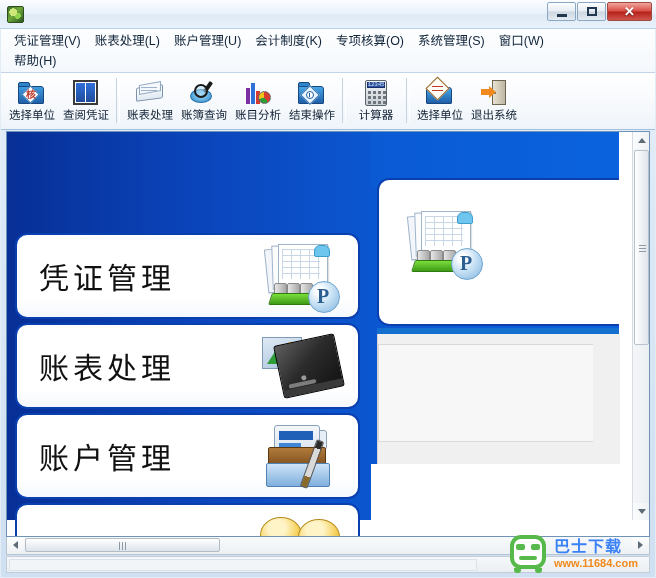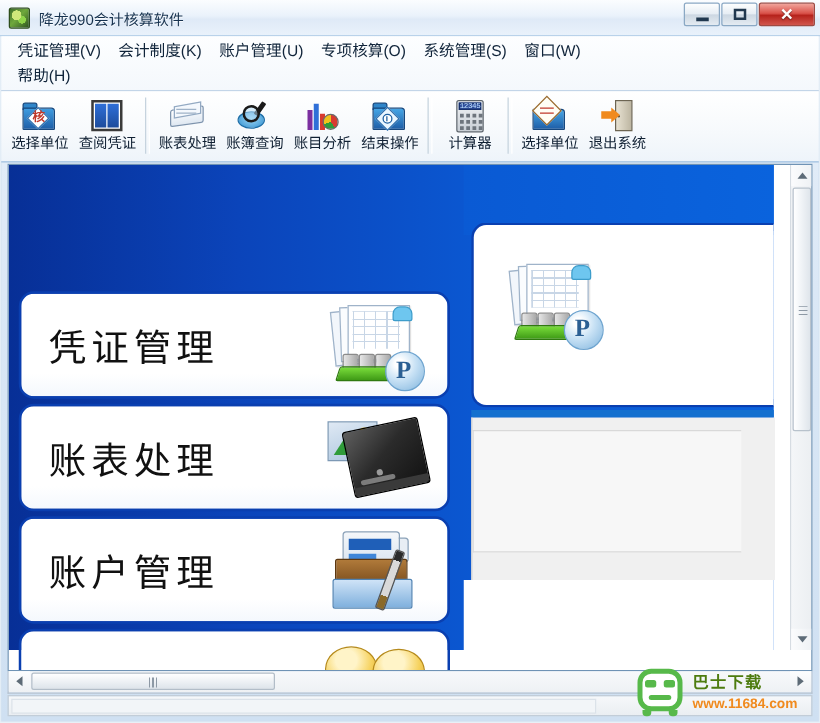--- a/index.html
+++ b/index.html
@@ -364,57 +364,57 @@
     position:absolute;left:2px;top:2px;width:36px;height:34px;
     border:4px solid #57b94a;border-radius:11px;box-sizing:border-box;background:#ffffff;
   }
   .wm-logo .eye{position:absolute;top:11px;width:9px;height:6px;background:#57b94a;border-radius:2px;}
   .wm-logo .eyeL{left:8px;}
   .wm-logo .eyeR{left:23px;}
   .wm-logo .mouth{position:absolute;left:11px;top:23px;width:18px;height:4px;background:#57b94a;border-radius:2px;}
   .wm-logo .footL{position:absolute;left:6px;top:35px;width:7px;height:5px;background:#57b94a;border-radius:0 0 3px 3px;}
   .wm-logo .footR{position:absolute;left:27px;top:35px;width:7px;height:5px;background:#57b94a;border-radius:0 0 3px 3px;}
   .wm-text{margin-left:4px;display:flex;flex-direction:column;justify-content:center;}
-  .wm-cn{font-size:13px;color:#4d7c0f;font-weight:bold;letter-spacing:1px;line-height:21px;
-    font-family:Liberation Mono, monospace;}
+  .wm-cn{font-size:16px;color:#3b82f6;font-weight:bold;letter-spacing:1px;line-height:21px;
+    font-family:Liberation Serif, serif;}
   .wm-url{font-size:11px;color:#f08a1e;font-weight:bold;line-height:13px;
     font-family:"Liberation Sans",sans-serif;}
 </style>
 </head>
 <body>
 
 <div id="app">
   <div class="win-frame"></div>
   <div class="win-outer-glow"></div>
 
   <div class="titlebar">
     <div class="app-icon"></div>
-    <div class="title-text">降龙990会计核算软件</div>
     <div class="caption-buttons">
       <div class="cbtn">
         <div class="glyph">
             <div class="min-bar"></div>
           </div>
       </div>
       <div class="cbtn">
         <div class="glyph">
             <div class="max-box"></div>
           </div>
       </div>
       <div class="cbtn close">
         <div class="glyph">✕</div>
       </div>
     </div>
   </div>
 
   <div class="menubar">
     <div class="menu-row">
       <div class="menu-item">凭证管理(V)</div>
+      <div class="menu-item">账表处理(L)</div>
+      <div class="menu-item">账户管理(U)</div>
       <div class="menu-item">会计制度(K)</div>
-      <div class="menu-item">账户管理(U)</div>
       <div class="menu-item">专项核算(O)</div>
       <div class="menu-item">系统管理(S)</div>
       <div class="menu-item">窗口(W)</div>
     </div>
     <div class="menu-row">
       <div class="menu-item">帮助(H)</div>
     </div>
   </div>
 
   <div class="toolbar">

